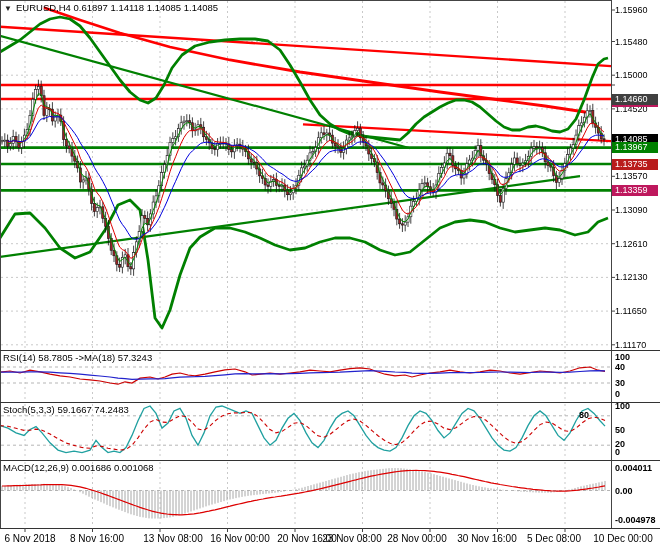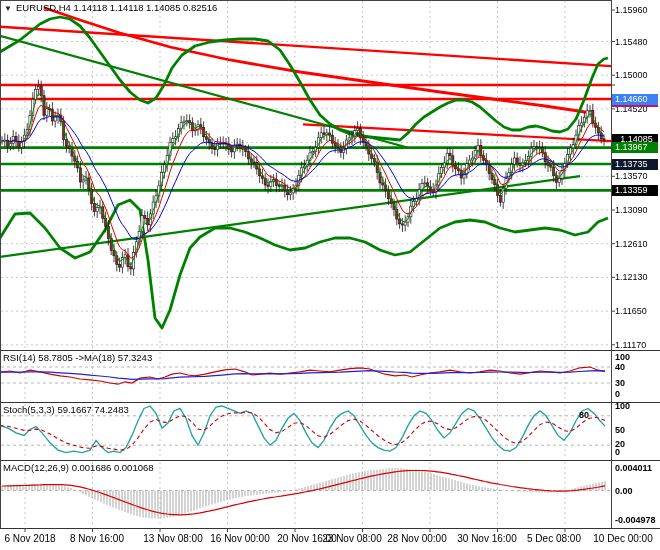--- a/index.html
+++ b/index.html
@@ -754,41 +754,41 @@
       <line x1="92.5" y1="528" x2="92.5" y2="532" stroke="#444" stroke-width="1"></line>
       <line x1="160" y1="528" x2="160" y2="532" stroke="#444" stroke-width="1"></line>
       <line x1="227.5" y1="528" x2="227.5" y2="532" stroke="#444" stroke-width="1"></line>
       <line x1="295" y1="528" x2="295" y2="532" stroke="#444" stroke-width="1"></line>
       <line x1="362.5" y1="528" x2="362.5" y2="532" stroke="#444" stroke-width="1"></line>
       <line x1="430" y1="528" x2="430" y2="532" stroke="#444" stroke-width="1"></line>
       <line x1="497.5" y1="528" x2="497.5" y2="532" stroke="#444" stroke-width="1"></line>
       <line x1="565" y1="528" x2="565" y2="532" stroke="#444" stroke-width="1"></line>
     </svg>
   <div id="dropdown-icon" class="ov-label">▼</div>
-  <div id="chart-title" class="ov-label">EURUSD,H4 1.14118 1.14118 1.14085 0.82516</div>
+  <div id="chart-title" class="ov-label">EURUSD,H4 0.61897 1.14118 1.14085 1.14085</div>
   <div class="ov-label" style="left:3px;top:352px;">RSI(14) 58.7805 -&gt;MA(18) 57.3243</div>
   <div class="ov-label" style="left:3px;top:404px;">Stoch(5,3,3) 59.1667 74.2483</div>
   <div class="ov-label" style="left:3px;top:462px;">MACD(12,26,9) 0.001686 0.001068</div>
   <div id="axis-layer">
       <div class="axis-label" style="top: 5px;">1.15960</div>
       <div class="axis-label" style="top: 36.5px;">1.15480</div>
       <div class="axis-label" style="top: 70.2px;">1.15000</div>
       <div class="axis-label" style="top: 103.9px;">1.14520</div>
       <div class="axis-label" style="top: 171.3px;">1.13570</div>
       <div class="axis-label" style="top: 205px;">1.13090</div>
       <div class="axis-label" style="top: 238.7px;">1.12610</div>
       <div class="axis-label" style="top: 272.4px;">1.12130</div>
       <div class="axis-label" style="top: 306.1px; text-align: center;">1.11650</div>
       <div class="axis-label" style="top: 339.8px;">1.11170</div>
       <div class="axis-badge" style="top: 96px; background: #be185d;">1.14860</div>
-      <div class="axis-badge" style="top: 93.5px; background: #3b82f6;">1.14660</div>
-      <div class="axis-badge" style="top: 133.9px; background: rgb(0, 0, 0); text-align: center;">1.14085</div>
+      <div class="axis-badge" style="top: 93.5px; background: #404040;">1.14660</div>
+      <div class="axis-badge" style="top: 133.9px; background: rgb(0, 0, 0);">1.14085</div>
       <div class="axis-badge" style="top: 142.2px; background: rgb(0, 128, 0);">1.13967</div>
-      <div class="axis-badge" style="top: 158.5px; background: #0f172a;">1.13735</div>
-      <div class="axis-badge" style="top: 184.8px; background: #000000;">1.13359</div>
+      <div class="axis-badge" style="top: 158.5px; background: #b91c1c;">1.13735</div>
+      <div class="axis-badge" style="top: 184.8px; background: #be185d;">1.13359</div>
       <div class="sub-label" style="left: 615px; top: 352px; position: absolute;">100</div>
       <div class="sub-label" style="left: 615px; top: 362px; position: absolute;">40</div>
       <div class="sub-label" style="left: 615px; top: 378px; position: absolute;">30</div>
       <div class="sub-label" style="left: 615px; top: 389px; position: absolute;">0</div>
       <div class="sub-label" style="left: 615px; top: 401px; position: absolute;">100</div>
       <div class="sub-label" style="left: 579px; top: 410px; position: absolute;">80</div>
       <div class="sub-label" style="left: 615px; top: 425px; position: absolute;">50</div>
       <div class="sub-label" style="left: 615px; top: 439px; position: absolute;">20</div>
       <div class="sub-label" style="left: 615px; top: 447px; position: absolute;">0</div>
       <div class="sub-label" style="left: 615px; top: 463px; position: absolute;">0.004011</div>

